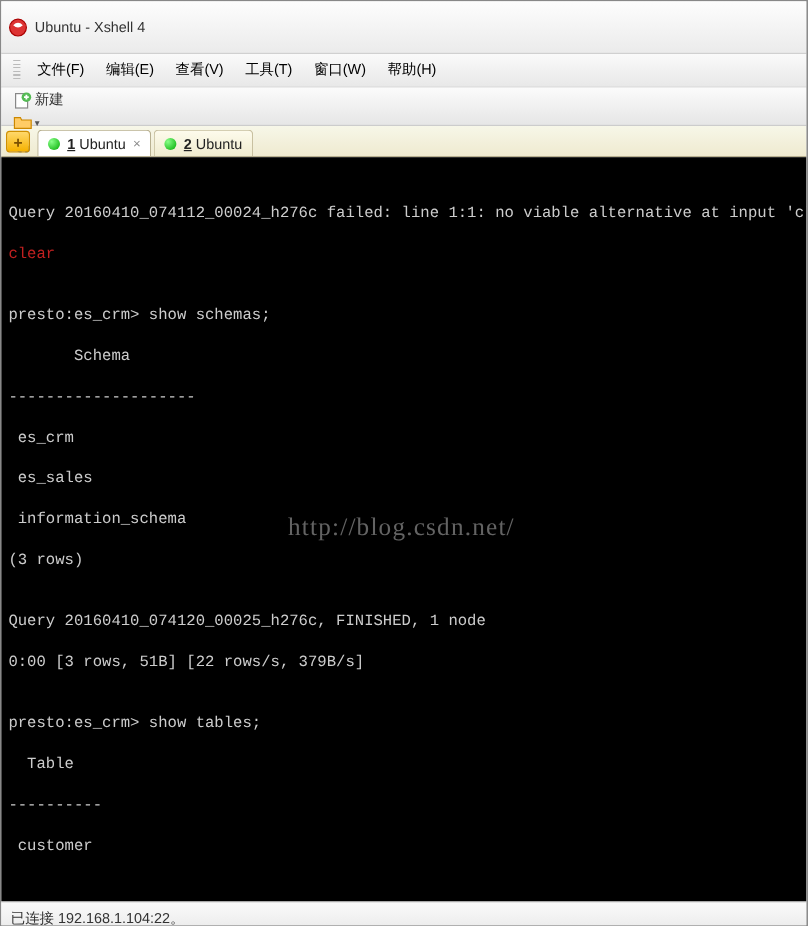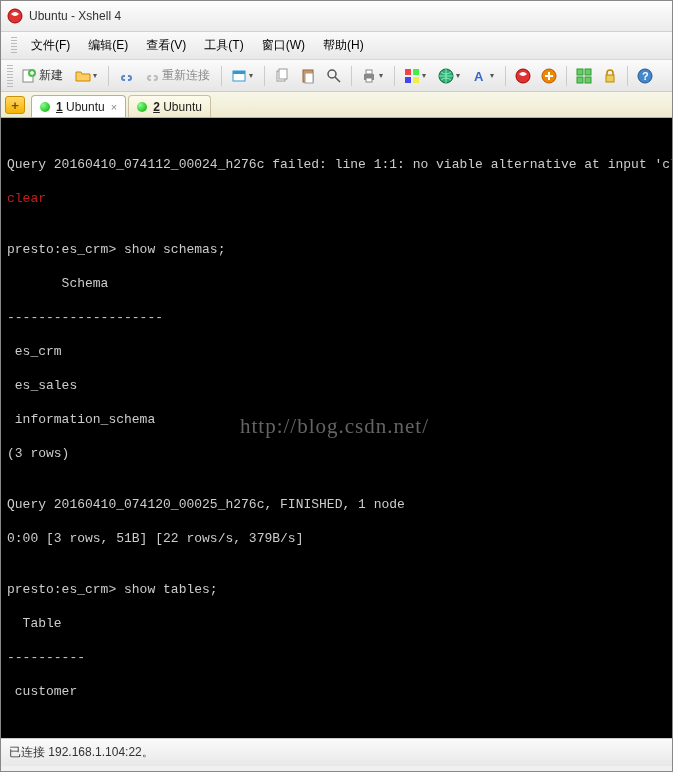--- a/index.html
+++ b/index.html
@@ -6,25 +6,25 @@
 body {
   font-family: "Microsoft YaHei", Tahoma, Arial, sans-serif;
   font-size: 12px;
   background: #f0f0f0;
   width: 673px;
   height: 772px;
   overflow: hidden;
   border: 1px solid #888;
 }
 .title-bar {
-  height: 20px;
+  height: 44px;
   background: linear-gradient(to bottom, #fdfdfd, #ebebeb);
   display: flex;
   align-items: center;
-  padding: 15px 6px;
+  padding: 4px 6px;
   border-bottom: 1px solid #d0d0d0;
 }
 .title-bar .app-icon {
   width: 16px; height: 16px;
   margin-right: 6px;
 }
 .title-bar .title { color: #333; font-size: 12px; }
 
 .menu-bar {
   height: 28px;
@@ -43,24 +43,24 @@
 .menu-item {
   padding: 2px 8px;
   color: #000;
   cursor: default;
 }
 
 .toolbar {
   height: 32px;
   background: linear-gradient(to bottom, #fbfbfb, #e6e6e6);
   display: flex;
-  align-items: center;
   padding: 0 6px;
   border-bottom: 1px solid #ccc;
   gap: 2px;
+  flex-direction: column;
 }
 .toolbar .grip {
   width: 6px; height: 22px;
   background: repeating-linear-gradient(to bottom, #bbb 0, #bbb 1px, transparent 1px, transparent 3px);
   margin-right: 2px;
 }
 .tb-btn {
   height: 24px;
   display: flex;
   align-items: center;

